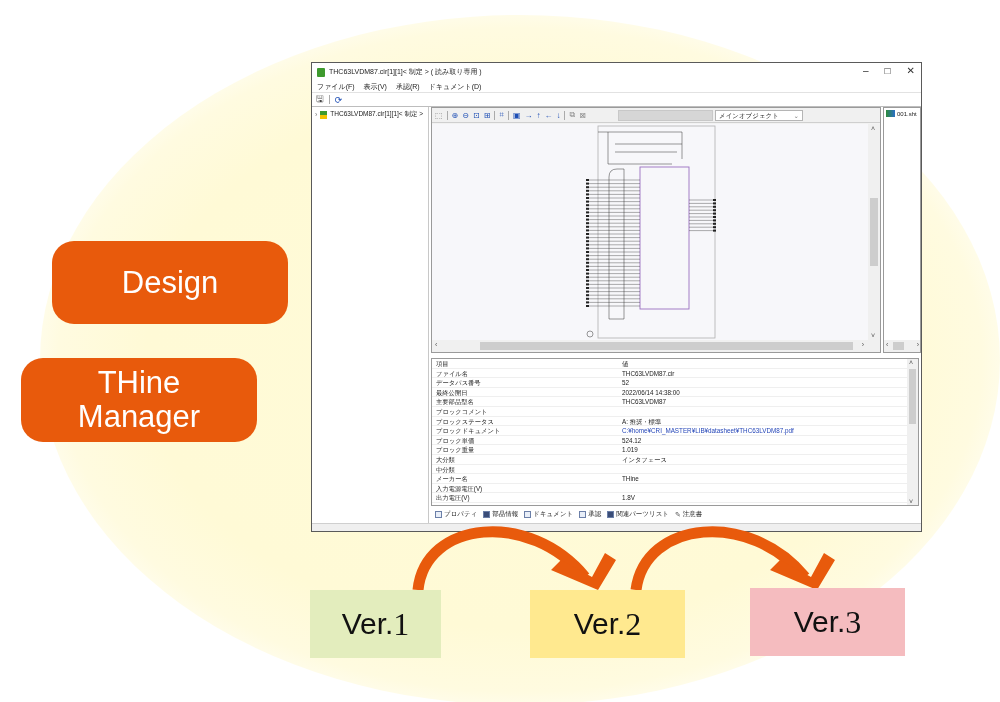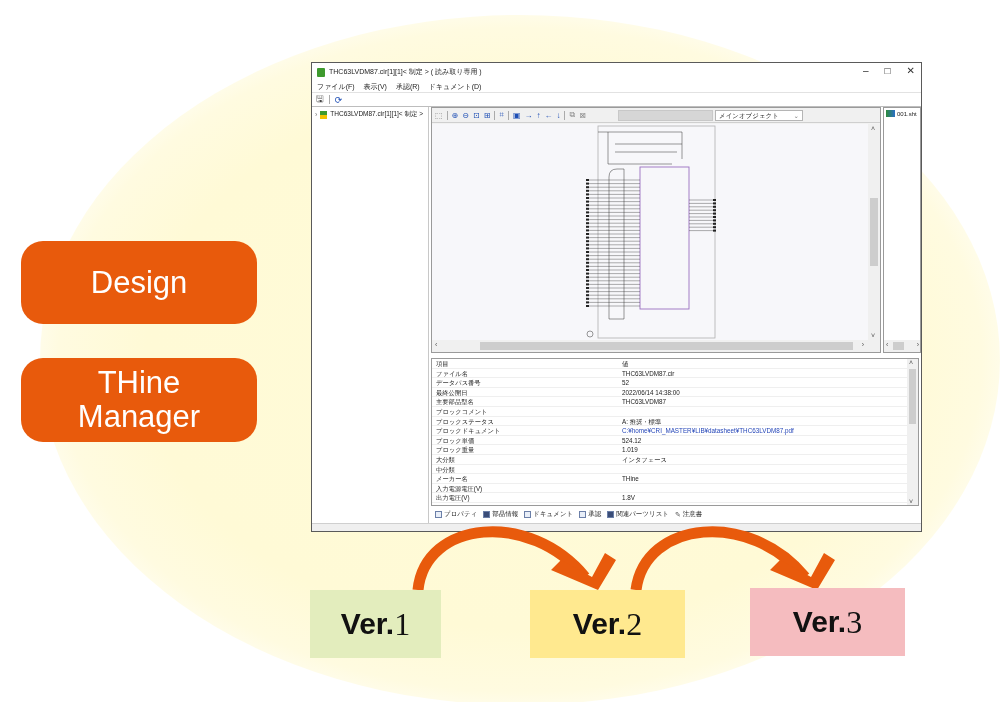--- a/index.html
+++ b/index.html
@@ -11,21 +11,21 @@
     border-radius: 50%;
     background: radial-gradient(ellipse at center, #fffbd8 0%, #fffad6 55%, #fffbe0 68%, rgba(255,255,255,0) 78%);
   }
 
   .pill {
     position: absolute; left: 21px; width: 236px;
     background: #e85a0c; border-radius: 22px; color: #fff;
     display: flex; align-items: center; justify-content: center; text-align: center;
     font-size: 31px; line-height: 34px; font-weight: normal;
   }
-  .pill-design { top: 241px; height: 83px; }
+  .pill-design { top: 241px; height: 83px; margin-left: 31px; }
   .pill-module { top: 358px; height: 84px; white-space: pre-line; }
 
   
   .win {
     position: absolute; left: 311px; top: 62px; width: 611px; height: 470px;
     background: #ffffff; border: 1px solid #5a5a5a;
     font-size: 7px; color: #222; overflow: hidden;
   }
   .titlebar { height: 18px; display: flex; align-items: center; padding-left: 5px; position: relative; }
   .app-icon { width: 8px; height: 9px; background: #3e9a2e; margin-right: 4px; border-radius: 1px; }
@@ -74,21 +74,21 @@
   .tab-ic.dark { background: #3a4d78; }
   .bottom-strip { position: absolute; left: 0; top: 416px; width: 609px; height: 8px; background: #efefef; border-top: 1px solid #cfcfcf; }
 
   
   .arrows { position: absolute; left: 0; top: 0; width: 1000px; height: 702px; pointer-events: none; }
   .ver {
     position: absolute; top: 590px; height: 68px; width: 131px;
     display: flex; align-items: center; justify-content: center;
     font-size: 30px; color: #111;
   }
-  .ver b { font-family: "Liberation Sans", sans-serif; font-weight: bold; }
+  .ver b { font-family: "Liberation Sans", sans-serif; font-weight: normal; }
   .ver .num { font-family: "Liberation Serif", serif; font-weight: normal; font-size: 32px; }
   .ver1 { left: 310px; background: #e3edbd; }
   .ver2 { left: 530px; background: #ffe98f; width: 155px; }
   .ver3 { left: 750px; background: #f5bcbf; top: 588px; width: 155px; }
 </style>
 </head>
 <body>
 
 <div class="glow"></div>
 

